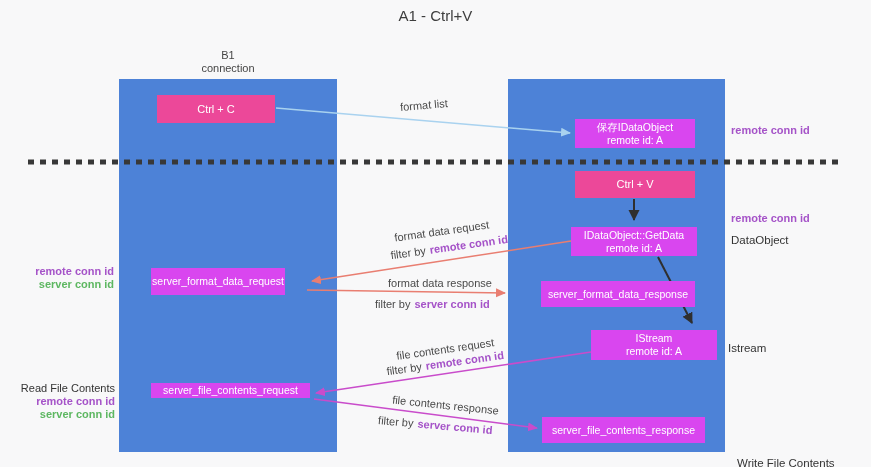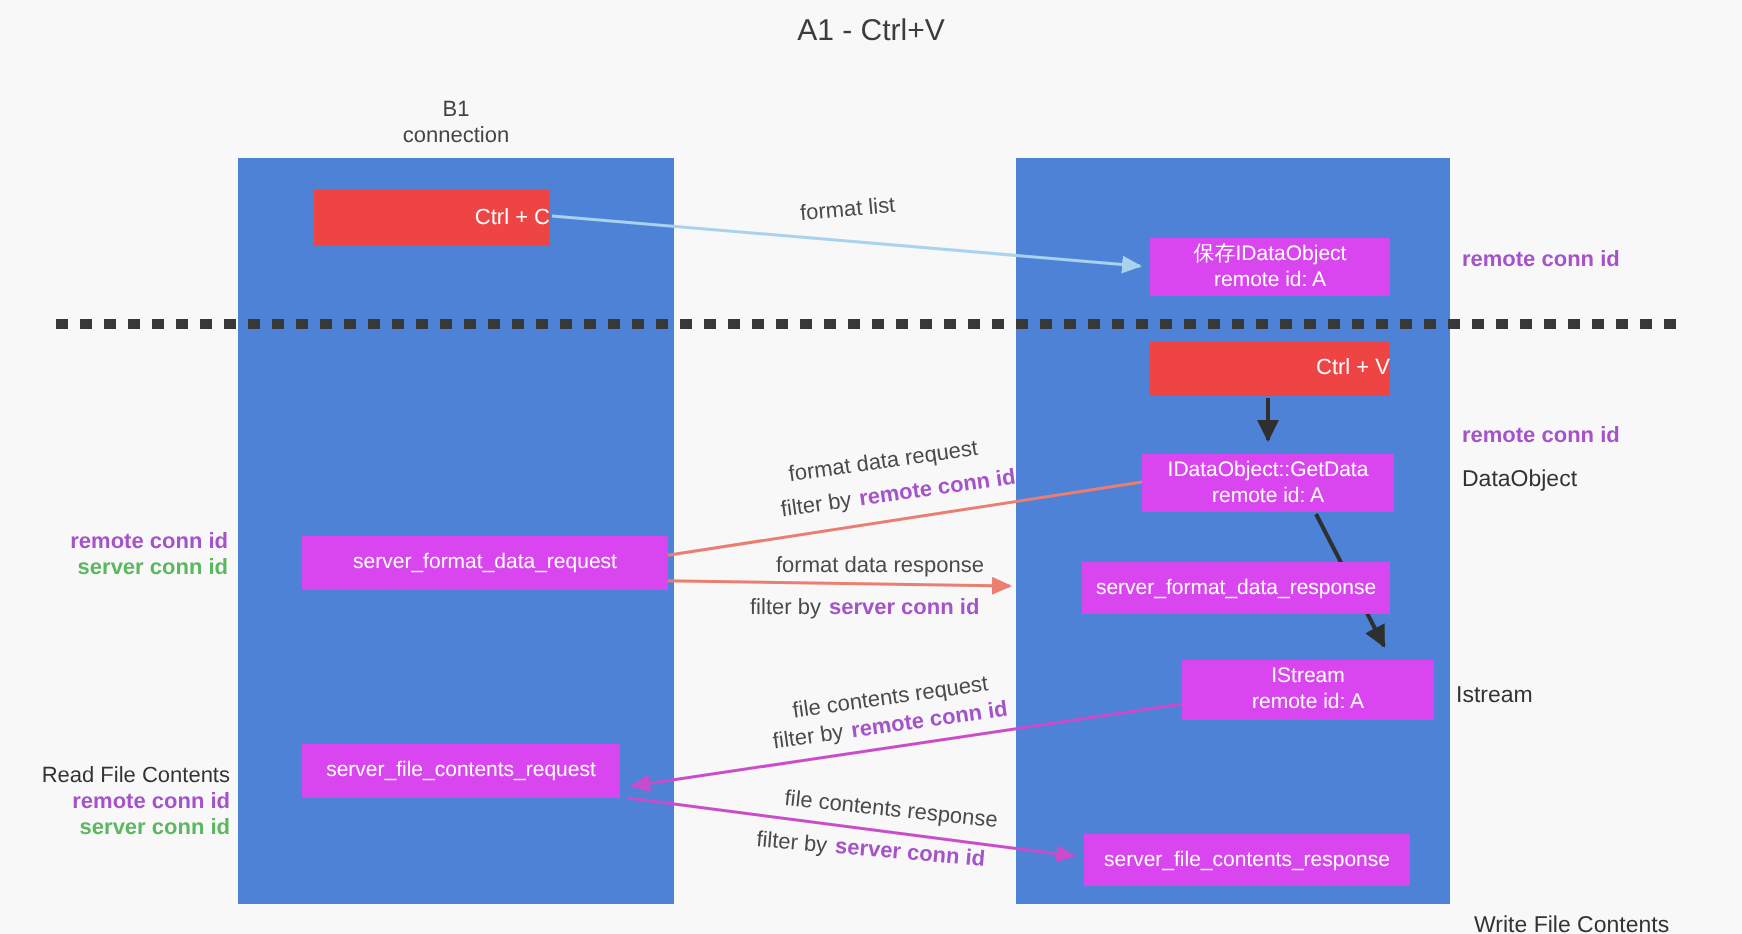--- a/index.html
+++ b/index.html
@@ -12,31 +12,31 @@
   .col-header{position:absolute;text-align:center;font-size:11px;line-height:13px;color:#454545;}
   .col-header.left{left:119px;top:49px;width:218px;}
   .col-header.right{left:508px;top:49px;width:217px;margin-top:45px;}
 
   .column{position:absolute;top:79px;height:373px;background:#4d82d7;}
   .column.left{left:119px;width:218px;}
   .column.right{left:508px;width:217px;}
 
   .box{position:absolute;color:#ffffff;font-size:11px;text-align:center;
        display:flex;flex-direction:column;justify-content:center;line-height:13px;}
-  .box.green{background:#ef4444;text-align:right;}
+  .box.green{background:#ec4899;}
   .box.orange{background:#d946ef;}
 
   .b-ctrl-c{left:157px;top:95px;width:118px;height:28px;}
   .b-save{left:575px;top:119px;width:120px;height:29px;font-size:10.5px;}
   .b-ctrl-v{left:575px;top:171px;width:120px;height:27px;}
   .b-getdata{left:571px;top:227px;width:126px;height:29px;font-size:10.5px;}
-  .b-format-req{left:151px;top:268px;width:183px;height:27px;font-size:10.5px;}
+  .b-format-req{left:151px;top:268px;width:134px;height:27px;font-size:10.5px;}
   .b-format-resp{left:511px;top:281px;width:154px;height:26px;font-size:10.5px;margin-left:30px;}
   .b-istream{left:591px;top:330px;width:126px;height:30px;font-size:10.5px;}
-  .b-file-req{left:151px;top:372px;width:159px;height:27px;font-size:10.5px;}
+  .b-file-req{left:151px;top:383px;width:159px;height:15px;font-size:10.5px;}
   .b-file-resp{left:542px;top:417px;width:163px;height:26px;font-size:10.5px;}
 
   .side{position:absolute;font-size:11px;line-height:13px;color:#333333;}
   .purple{color:#a553c8;font-weight:bold;}
   .greentxt{color:#5db761;font-weight:bold;}
 
   .s-right-conn-top{left:731px;top:124px;}
   .s-right-conn-mid{left:731px;top:212px;}
   .s-dataobject{left:731px;top:234px;font-size:11.5px;}
   .s-istream{left:728px;top:342px;font-size:11.5px;}

